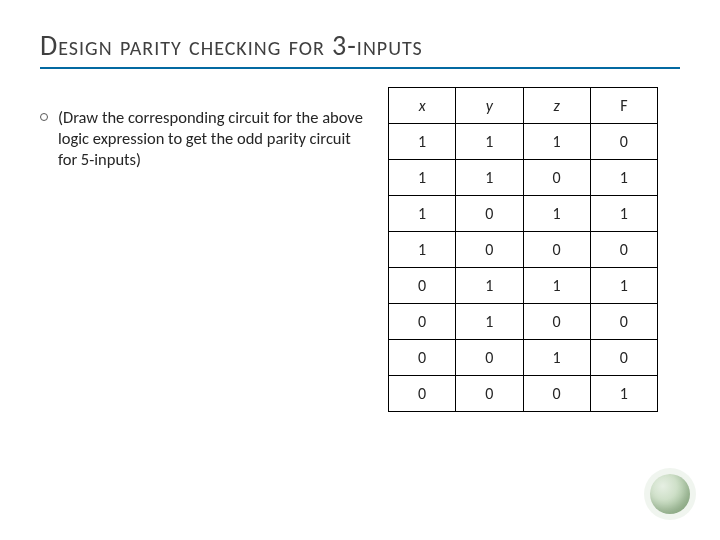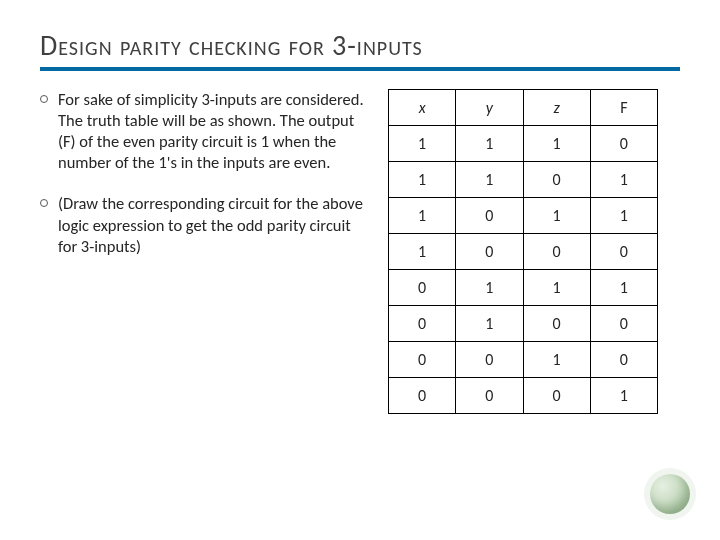--- a/index.html
+++ b/index.html
@@ -19,21 +19,21 @@
     height: 540px;
     padding: 28px 40px 20px 40px;
     position: relative;
   }
   .title {
     font-variant: small-caps;
     letter-spacing: 1px;
     font-size: 28px;
     font-weight: 400;
     color: #404040;
-    border-bottom: 4px solid #0369a1;
+    border-bottom: 2px solid #0369a1;
     padding-bottom: 4px;
     margin: 0 0 18px 0;
   }
   .content {
     display: flex;
     flex-direction: row;
     gap: 18px;
   }
   .left {
     flex: 0 0 330px;
@@ -100,22 +100,21 @@
 </style>
 </head>
 <body>
 
 <div class="slide">
   <h1 class="title">Design parity checking for 3-inputs</h1>
 
   <div class="content">
     <div class="left">
       <ul class="bullets">
-        <li>For sake of simplicity 3-inputs are considered. The truth table will be as shown. The output (F) of the even parity circuit is 1 when the number of the 1's in the inputs are even.</li>
-        <li class="spaced">(Draw the corresponding circuit for the above logic expression to get the odd parity circuit for 3-inputs)</li>
+        <li class="spaced">(Draw the corresponding circuit for the above logic expression to get the odd parity circuit for 5-inputs)</li>
       </ul>
     </div>
 
     <div class="right">
       <table class="truth">
         <thead>
           <tr>
             <th class="italic">x</th>
             <th class="italic">y</th>
             <th class="italic">z</th>

